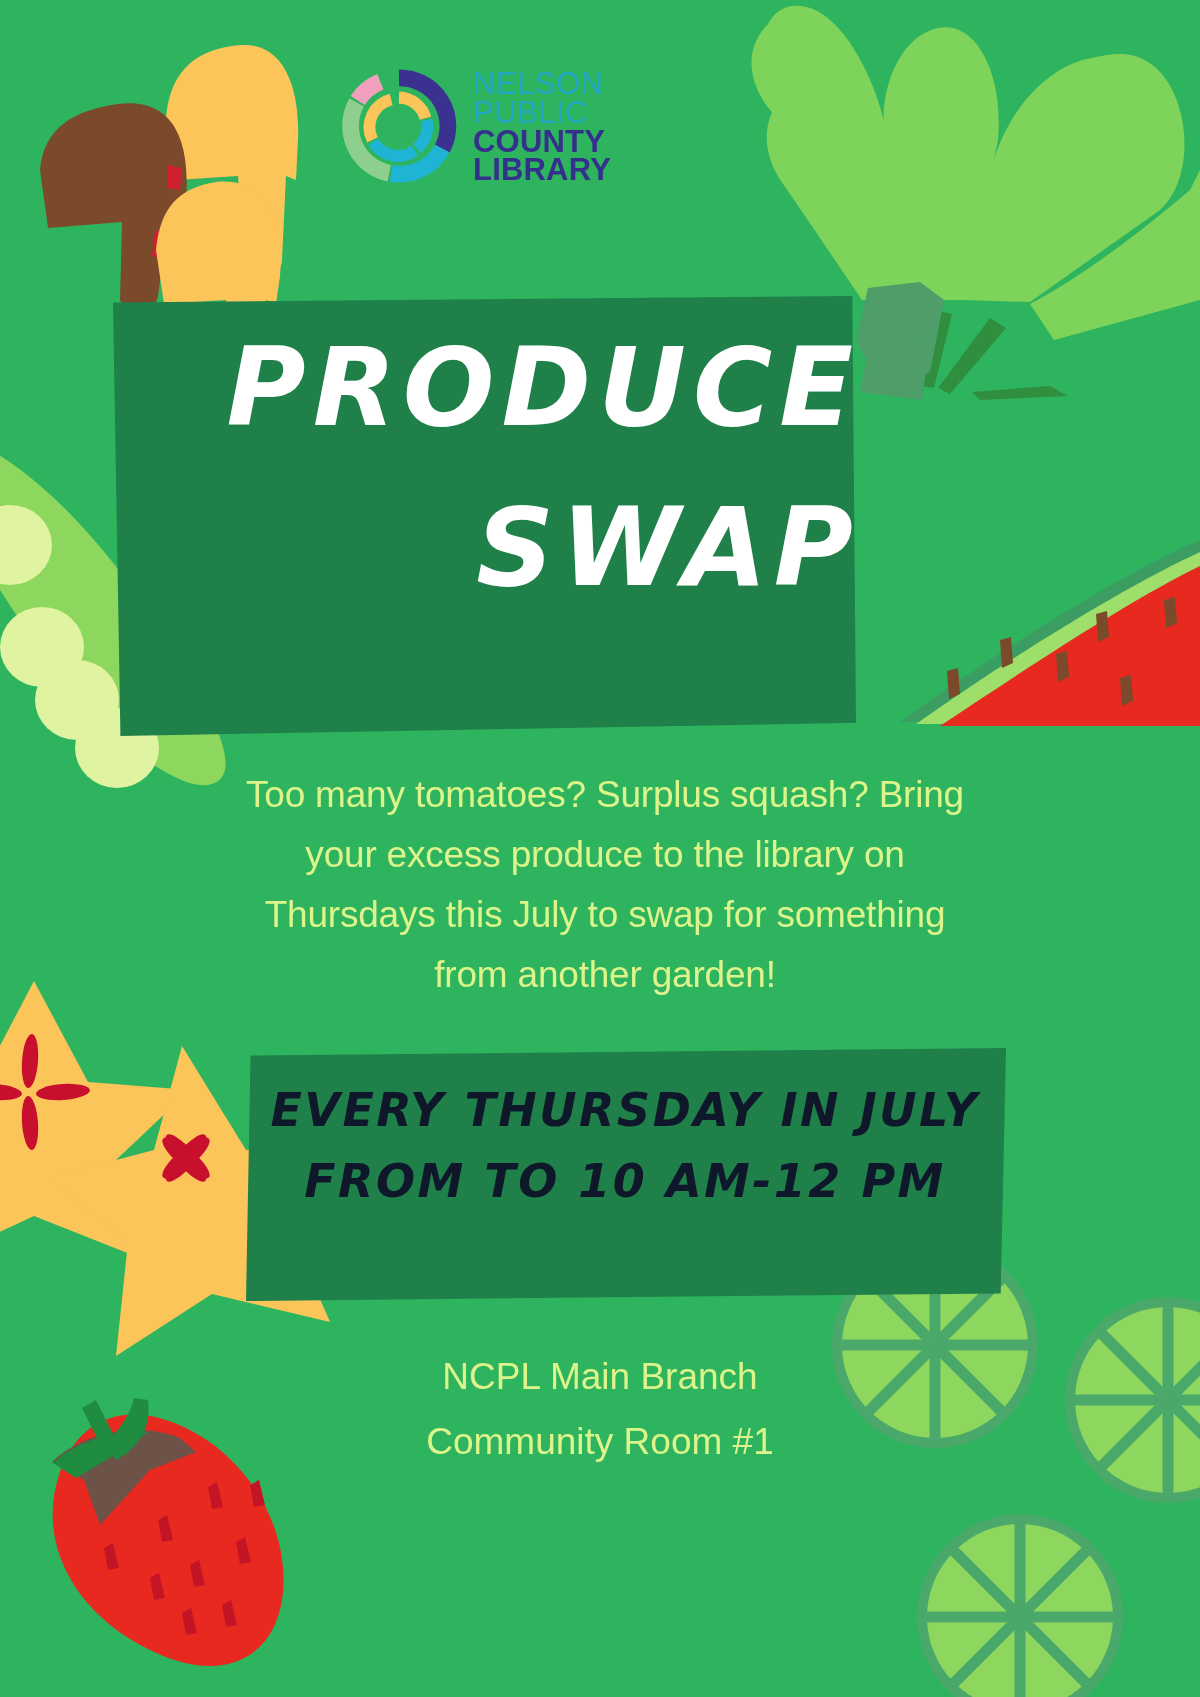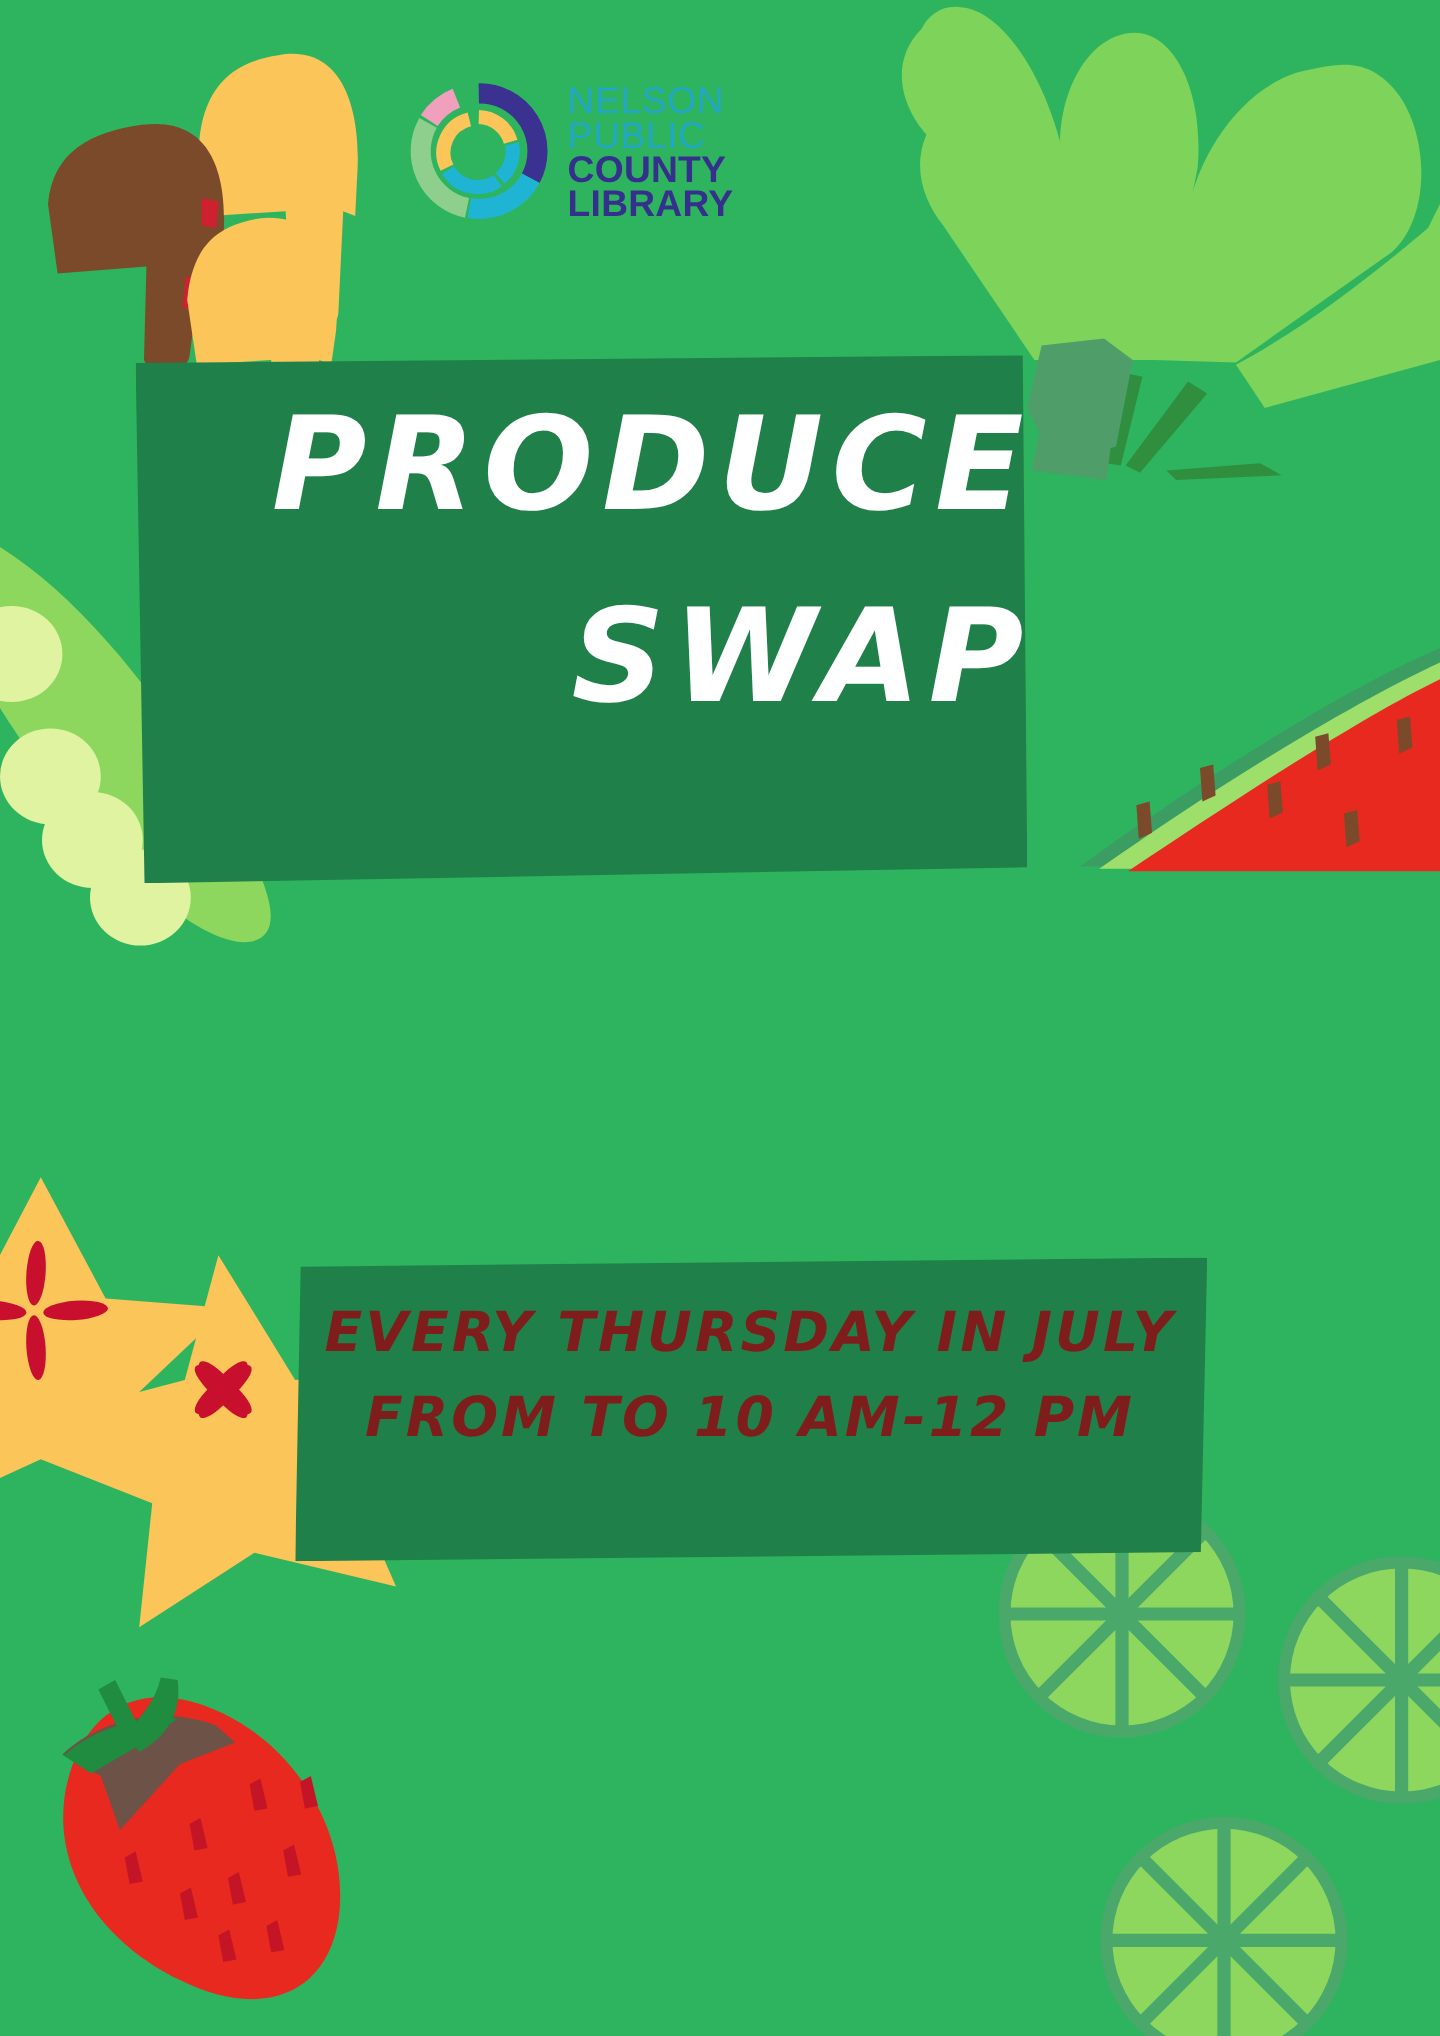--- a/index.html
+++ b/index.html
@@ -114,21 +114,21 @@
     clip-path: polygon(0.6% 3%, 100% 0%, 99.3% 97%, 0% 100%);
     z-index: 3;
   }
   .when-text {
     position: absolute;
     left: 250px;
     top: 1075px;
     width: 750px;
     z-index: 5;
     text-align: center;
-    color: #7f1d1d;
+    color: #0f172a;
   }
   .when-line {
     font-family: "DejaVu Sans", sans-serif;
     font-weight: 700;
     font-style: italic;
     font-size: 46px;
     letter-spacing: 2.5px;
     line-height: 1.55;
     text-transform: uppercase;
   }
@@ -315,21 +315,31 @@
       <span class="logo-line-bold">LIBRARY</span>
     </div>
   </div>
 
   <div class="title-banner"></div>
   <div class="title-text">
     <div class="title-line title-line-1">PRODUCE</div>
     <div class="title-line title-line-2">SWAP</div>
   </div>
 
+  <div class="body-copy">
+    <div>Too many tomatoes? Surplus squash? Bring</div>
+    <div>your excess produce to the library on</div>
+    <div>Thursdays this July to swap for something</div>
+    <div>from another garden!</div>
+  </div>
 
   <div class="when-banner"></div>
   <div class="when-text">
     <div class="when-line">EVERY THURSDAY IN JULY</div>
     <div class="when-line">FROM TO 10 AM-12 PM</div>
   </div>
 
+  <div class="footer">
+    <div>NCPL Main Branch</div>
+    <div>Community Room #1</div>
+  </div>
 
 </div>
 
 </body></html>

